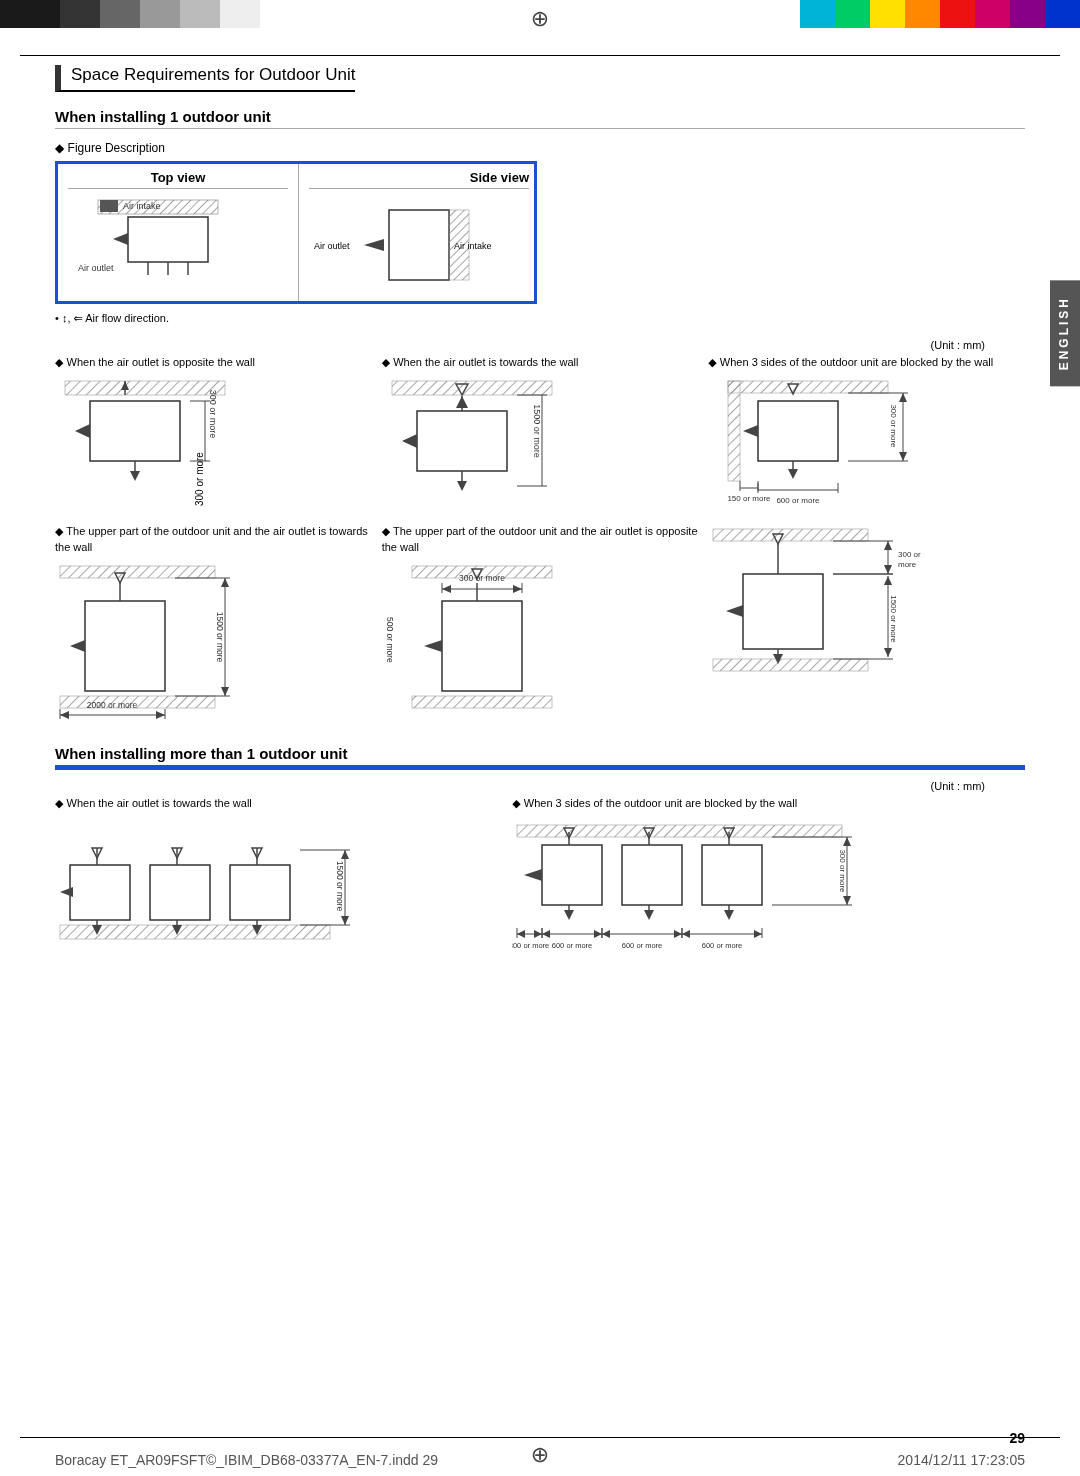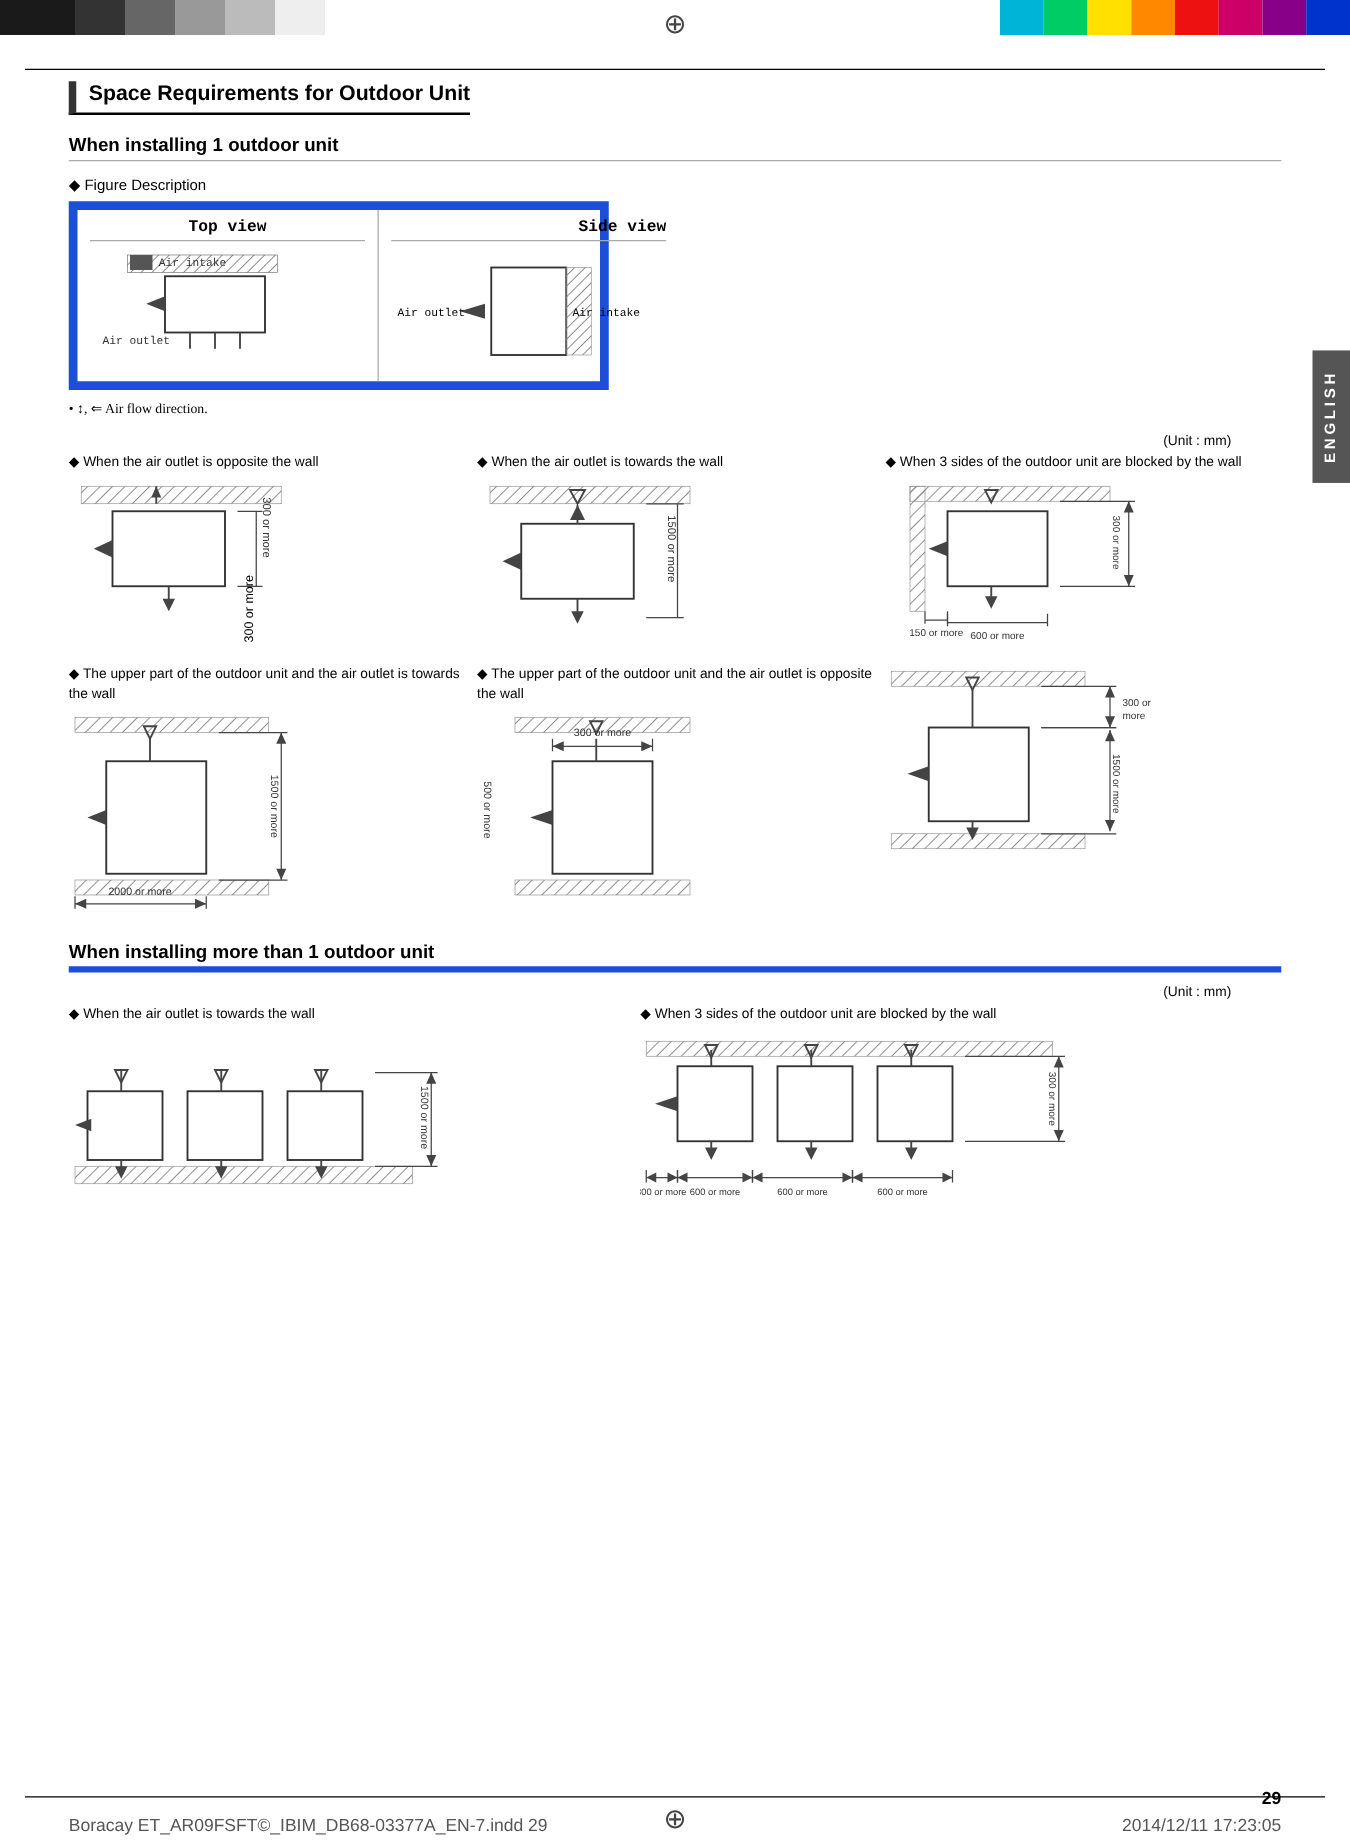--- a/index.html
+++ b/index.html
@@ -132,28 +132,28 @@
 
 <div class="compass-top">⊕</div>
 
 <div class="top-line"></div>
 
 <div style="position:absolute; right:0; top:280px; background:#555; color:#fff; font-size:12px; font-weight:bold; letter-spacing:3px; writing-mode:vertical-rl; transform:rotate(180deg); padding:16px 7px; width:30px; z-index:10;">ENGLISH</div>
 
 <div class="main-content">
 
   <div style="margin-bottom:16px;">
-    <div style="font-size:17px; font-weight:bold; border-bottom:2px solid #000; padding-bottom:5px; display:inline-block; padding-left:10px; border-left:6px solid #333;">Space Requirements for Outdoor Unit</div>
+    <div style="font-size:17px; font-weight:normal; border-bottom:2px solid #000; padding-bottom:5px; display:inline-block; padding-left:10px; border-left:6px solid #333;">Space Requirements for Outdoor Unit</div>
   </div>
 
   <div style="font-size:15px; font-weight:bold; border-bottom:1px solid #aaa; padding-bottom:3px; margin-bottom:12px;">When installing 1 outdoor unit</div>
 
   <div style="font-size:12px; margin-bottom:6px;">◆ Figure Description</div>
 
-  <div style="display:flex; border:7px solid #1d4ed8; width:432px; margin-bottom:8px;font-family:Liberation Mono, monospace;">
+  <div style="display:flex; border:3px solid #1d4ed8; width:482px; margin-bottom:8px;">
     <div style="flex:1; border-right:1px solid #aaa; padding:6px 10px;">
       <div style="font-weight:bold; text-align:center; border-bottom:1px solid #aaa; margin-bottom:6px; padding-bottom:3px;">Top view</div>
 
       <svg width="220" height="100">
         <defs>
           <pattern id="hatch1" patternUnits="userSpaceOnUse" width="6" height="6" patternTransform="rotate(45)">
             <line x1="0" y1="0" x2="0" y2="6" stroke="#888" stroke-width="1.5"></line>
           </pattern>
         </defs>
 
@@ -186,21 +186,21 @@
 
         <rect x="140" y="15" width="20" height="70" fill="url(#hatch2)" stroke="#888" stroke-width="0.5"></rect>
 
         <polygon points="55,50 75,44 75,56" fill="#444"></polygon>
         <text x="5" y="54" font-size="9">Air outlet</text>
         <text x="145" y="54" font-size="9">Air intake</text>
       </svg>
     </div>
   </div>
 
-  <div style="font-size:11px; margin-bottom:14px;font-family:Liberation Serif, serif;">• ↕,  ⇐  Air flow direction.</div>
+  <div style="font-size:11px; margin-bottom:14px;">• ↕,  ⇐  Air flow direction.</div>
 
   <div style="text-align:right; font-size:11px; margin-bottom:4px; margin-right:40px;">(Unit : mm)</div>
 
   <div style="display:flex; gap:10px; margin-bottom:18px; align-items:flex-start;">
 
     <div style="flex:1; font-size:11px;">
       <div style="font-size:11px; margin-bottom:6px; line-height:1.4;">
         <span>◆ </span>When the air outlet is opposite the wall
       </div>
       <svg width="200" height="130">

